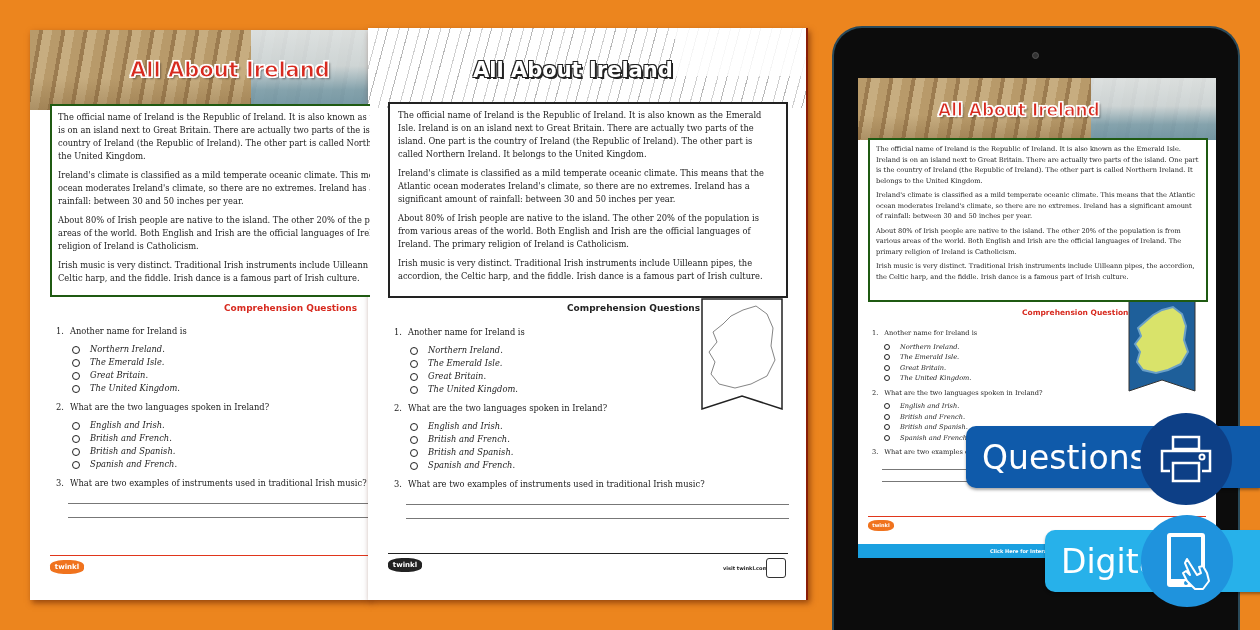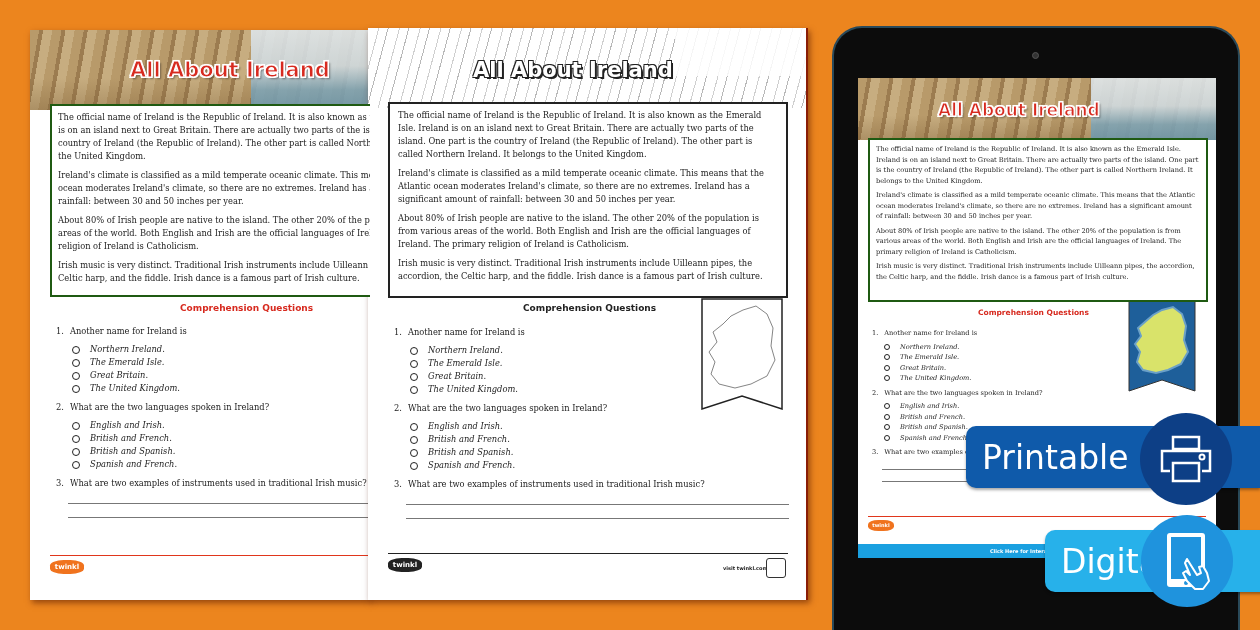--- a/index.html
+++ b/index.html
@@ -24,21 +24,21 @@
 
   .title { position: absolute; z-index: 2; font-family: "DejaVu Sans", sans-serif; font-weight: bold; white-space: nowrap; }
   .title.red { color: #d72a1f; -webkit-text-stroke: 1px #fff; text-shadow: 0 0 2px #fff, 1px 1px 0 #fff, -1px -1px 0 #fff, 1px -1px 0 #fff, -1px 1px 0 #fff, 2px 2px 2px rgba(0,0,0,.4); }
   .title.outline { color: #fff; text-shadow: 1px 1px 0 #222, -1px -1px 0 #222, 1px -1px 0 #222, -1px 1px 0 #222, 2px 2px 0 #222; }
 
   .textbox { position: absolute; background: #fff; z-index: 3; font-family: "DejaVu Serif", serif; color: #222; }
   .textbox p { margin-bottom: 6px; }
   .textbox.green { border: 2px solid #1f5a12; }
   .textbox.black { border: 2px solid #222; }
 
-  .cq-heading { position: absolute; font-weight: bold; text-align: center; font-family: "DejaVu Sans", sans-serif; }
+  .cq-heading { position: absolute; font-weight: bold; text-align: center; font-family: "DejaVu Sans", sans-serif; margin-left: 44px; }
   .cq-heading.red { color: #d72a1f; }
   .cq-heading.black { color: #222; }
 
   .questions { position: absolute; font-family: "DejaVu Serif", serif; color: #222; }
   .q { margin-bottom: 6px; }
   .q-text { display: flex; gap: 6px; }
   .opts { list-style: none; margin: 5px 0 4px 16px; font-style: italic; }
   .opts li { display: flex; align-items: center; gap: 10px; }
   .radio { display: inline-block; border: 1.5px solid #222; border-radius: 50%; flex: none; }
   .answer-line { border-bottom: 1px solid #777; }
@@ -297,21 +297,21 @@
         <div class="answer-line" style="margin-left:10px;height:12px;"></div>
       </div>
     </div>
     <div class="footer-rule" style="left:10px;right:10px;top:438px;border-top:1px solid #e0361c;"></div>
     <div class="twinkl-logo orange" style="left:10px;top:442px;width:26px;height:11px;font-size:5px;line-height:11px;">twinkl</div>
     <div class="digital-bar">Click Here for Interactive Activity</div>
   </div>
 </div>
 
 <div class="pill printable">
-  <span>Printable</span>
+  <span>Questions</span>
 </div>
 <div class="circle printable">
   <svg width="60" height="60" viewBox="0 0 60 60">
     <rect x="17" y="8" width="26" height="12" fill="none" stroke="#fff" stroke-width="2.5"></rect>
     <path d="M14 42 H6 V22 H54 V42 H46" fill="none" stroke="#fff" stroke-width="2.5"></path>
     <rect x="17" y="34" width="26" height="18" fill="none" stroke="#fff" stroke-width="2.5"></rect>
     <circle cx="46" cy="28" r="2.5" fill="none" stroke="#fff" stroke-width="2"></circle>
   </svg>
 </div>
 

